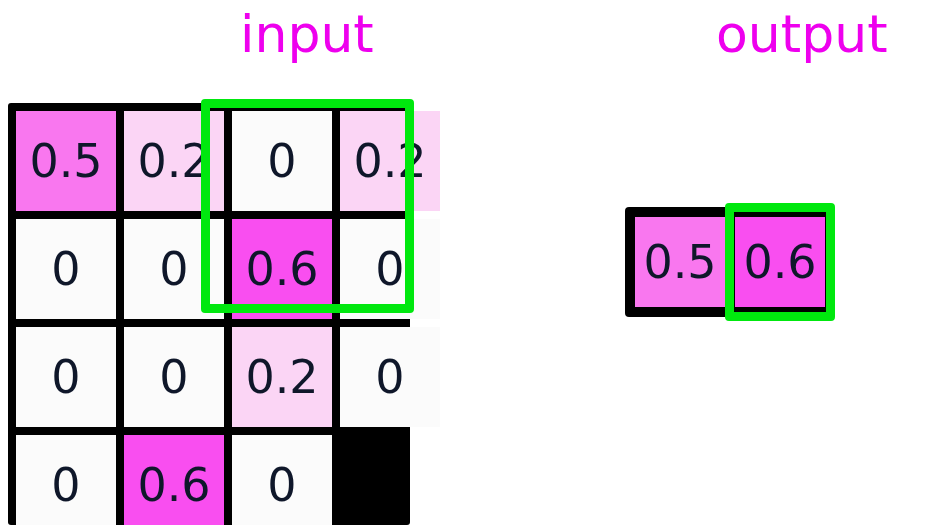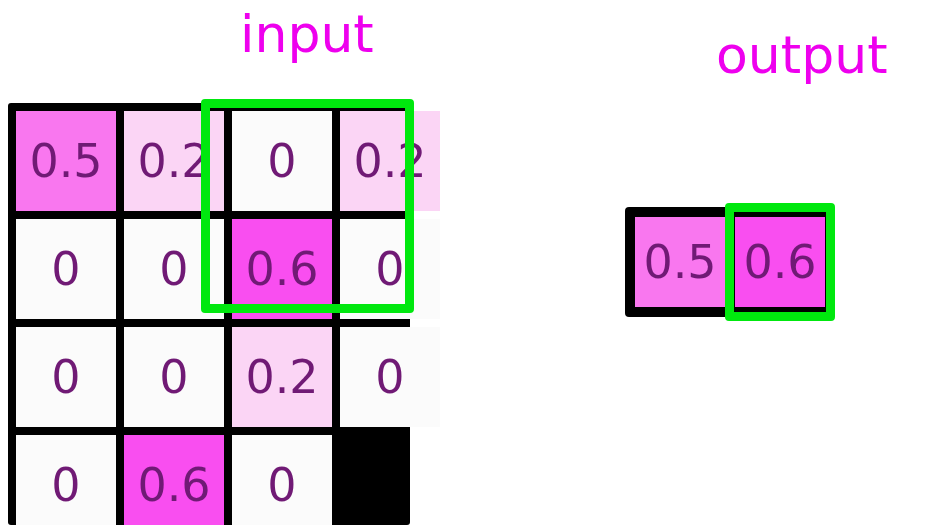--- a/index.html
+++ b/index.html
@@ -28,21 +28,21 @@
   .title {
     position: absolute;
     font-family: "DejaVu Sans", sans-serif;
     font-size: 52px;
     line-height: 52px;
     font-weight: 400;
     letter-spacing: 0px;
     white-space: nowrap;
   }
   #title-input  { left: 240px; top: 8px; }
-  #title-output { left: 716px; top: 8px; margin-top: 21px; }
+  #title-output { left: 716px; top: 8px; }
 
   
   .grid {
     position: absolute;
     display: grid;
     background: #000000;
     box-sizing: border-box;
   }
 
   #input-grid {
@@ -69,21 +69,21 @@
     border-radius: 4px;
   }
 
   .cell {
     display: flex;
     align-items: center;
     justify-content: center;
     font-family: "DejaVu Sans", sans-serif;
     font-size: 46px;
     line-height: 46px;
-    color: #701a75;
+    color: #0f172a;
     background: #fbfbfb;
     box-sizing: border-box;
     user-select: none;
   }
   #output-grid .cell {
     border: 5px solid #000000;
   }
 
   
   .window-box {

